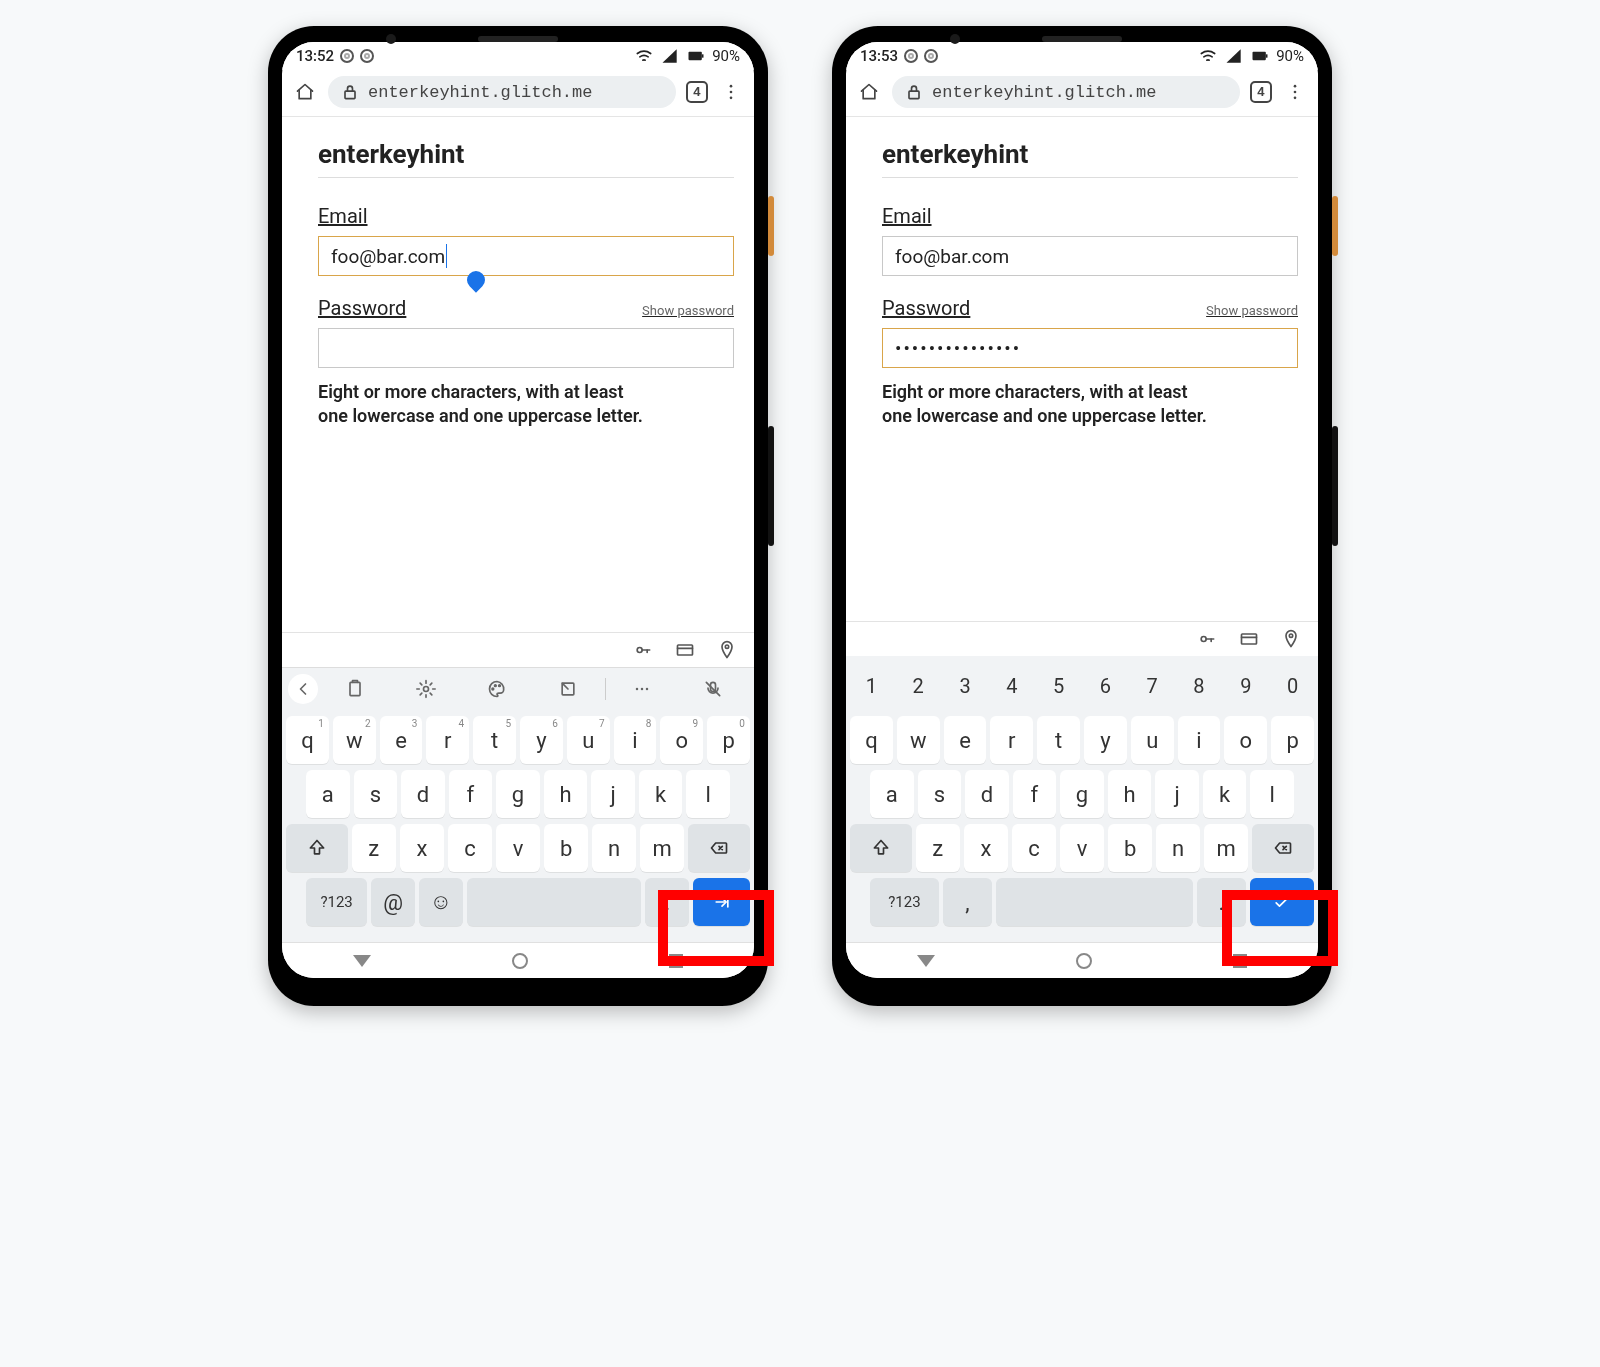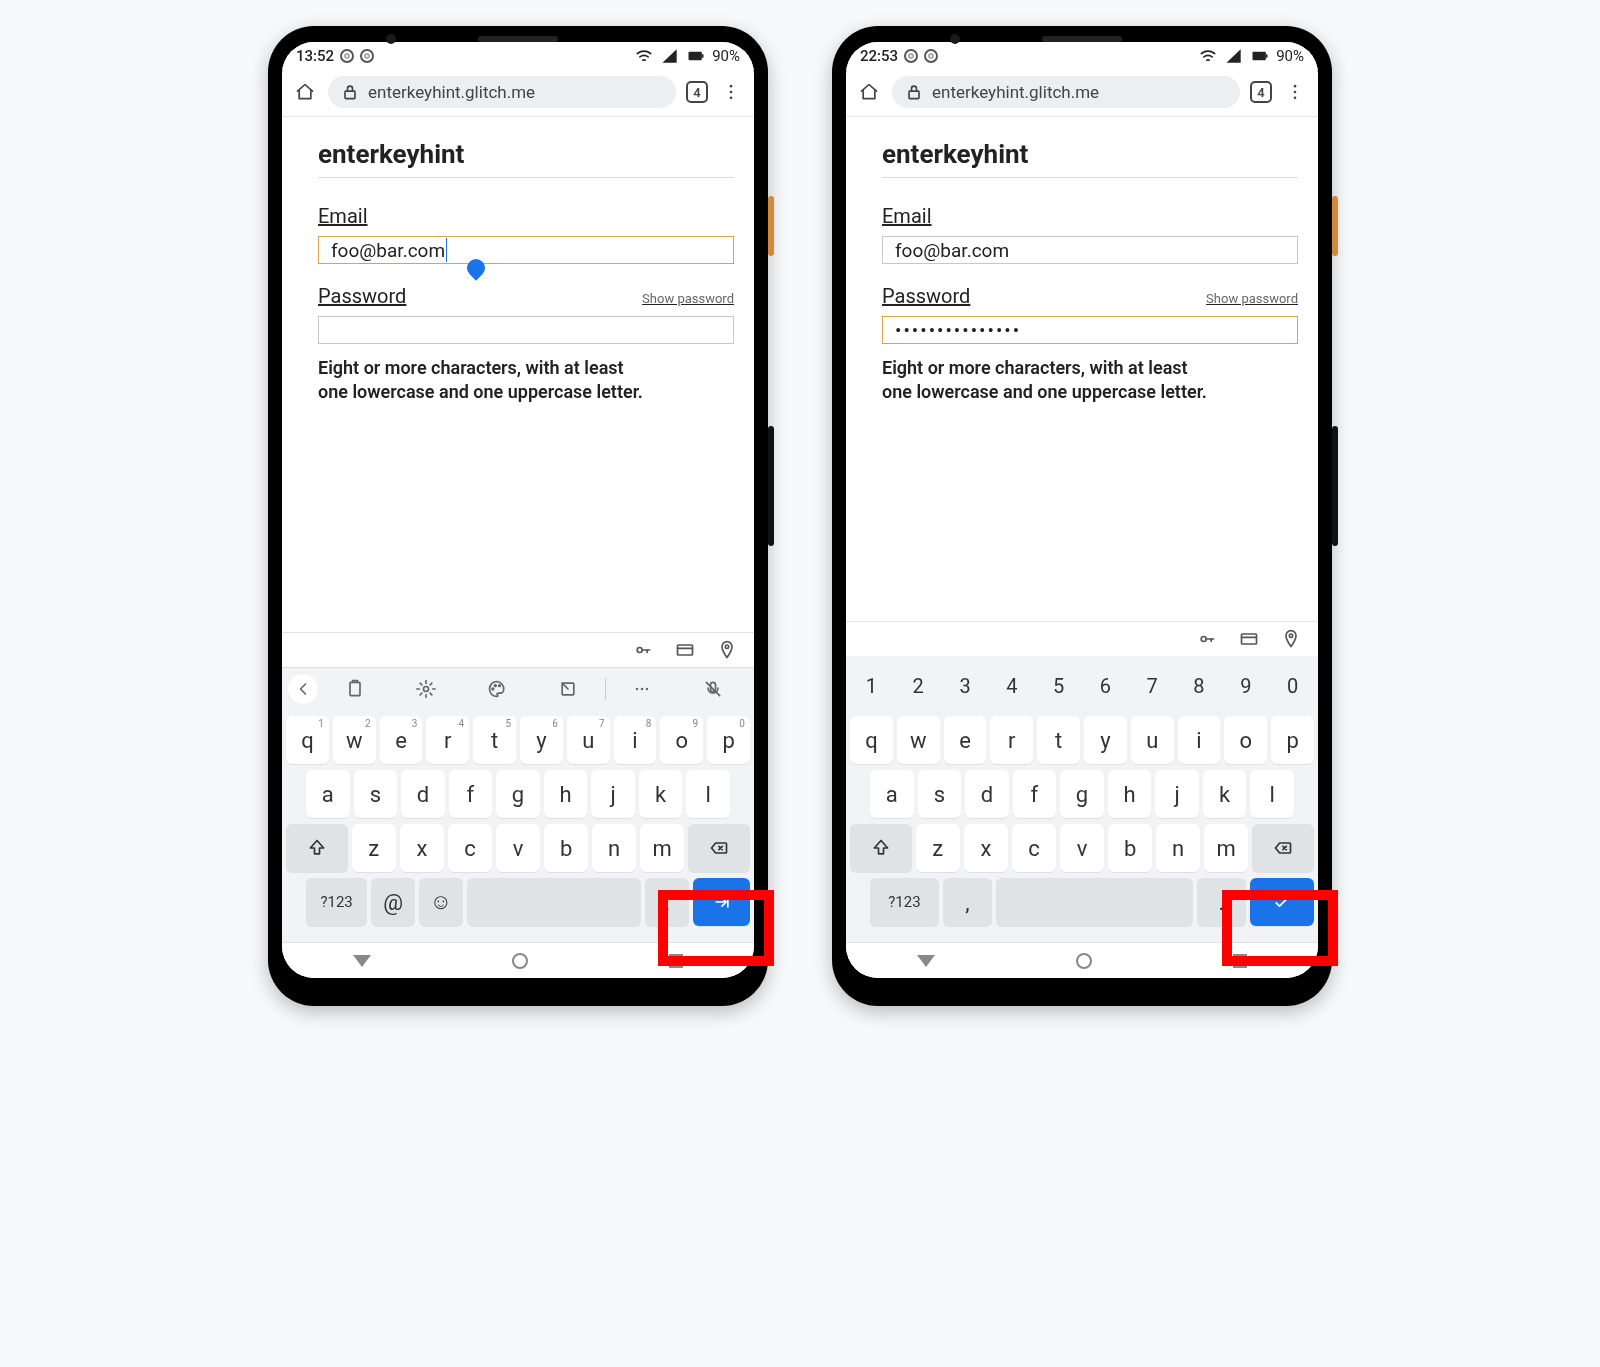--- a/index.html
+++ b/index.html
@@ -89,20 +89,21 @@
   .statusbar .spacer{flex:1;}
   .statusbar .clock{font-weight:500;}
   .chrome-dot{width:14px;height:14px;border-radius:50%;border:2px solid #555;position:relative;}
   .chrome-dot::after{content:"";position:absolute;inset:2px;border-radius:50%;border:2px solid #aaa;}
 
   
   .browserbar{
     display:flex;align-items:center;gap:10px;
     padding:6px 10px 8px 10px;
     border-bottom:1px solid #e5e5e5;
+    font-family:Liberation Mono, monospace;
   }
   .iconbtn{width:26px;height:26px;display:flex;align-items:center;justify-content:center;color:#444;font-size:20px;}
   .urlpill{
     flex:1;
     background:var(--url-bg);
     border-radius:18px;
     height:32px;
     display:flex;align-items:center;gap:8px;
     padding:0 12px;
     font-size:17px;color:#444;
@@ -123,21 +124,21 @@
   .h1{
     font-size:26px;font-weight:700;
     padding-bottom:8px;
     border-bottom:1px solid #ddd;
     margin-bottom:26px;
   }
   .row-label{display:flex;justify-content:space-between;align-items:baseline;font-size:20px;margin-bottom:8px;text-decoration:underline;}
   .row-label .hint{font-size:13px;color:#666;text-align:center;}
   .field{
     border:1px solid var(--field-border);
-    height:28px;
+    height:40px;
     padding:0 12px;
     font-size:19px;
     display:flex;align-items:center;
     margin-bottom:20px;
     position:relative;
   }
   .field.focus{border-color:var(--field-focus);}
   .caret{
     display:inline-block;width:1px;height:24px;background:var(--blue);margin-left:1px;
   }
@@ -456,21 +457,21 @@
     </div>
     <div class="highlight-box"></div>
   </div>
     <div class="phone">
     <div class="speaker"></div>
     <div class="side-btn-right"></div>
     <div class="side-btn-right2"></div>
     <div class="screen">
       <div class="statusbar">
         <div class="left">
-          <span class="clock">22:53</span>
+          <span class="clock">13:53</span>
           <span class="chrome-dot"></span>
           <span class="chrome-dot"></span>
         </div>
         <div class="spacer"></div>
         <div class="right">
           <span>
               <svg viewBox="0 0 24 24" width="20" height="20" fill="none" stroke="currentColor" stroke-width="2" stroke-linecap="round" stroke-linejoin="round">
                 <path d="M4 9a14 14 0 0116 0"></path>
                 <path d="M7 13a9 9 0 0110 0"></path>
                 <path d="M10.5 17a3 3 0 013 0"></path>

